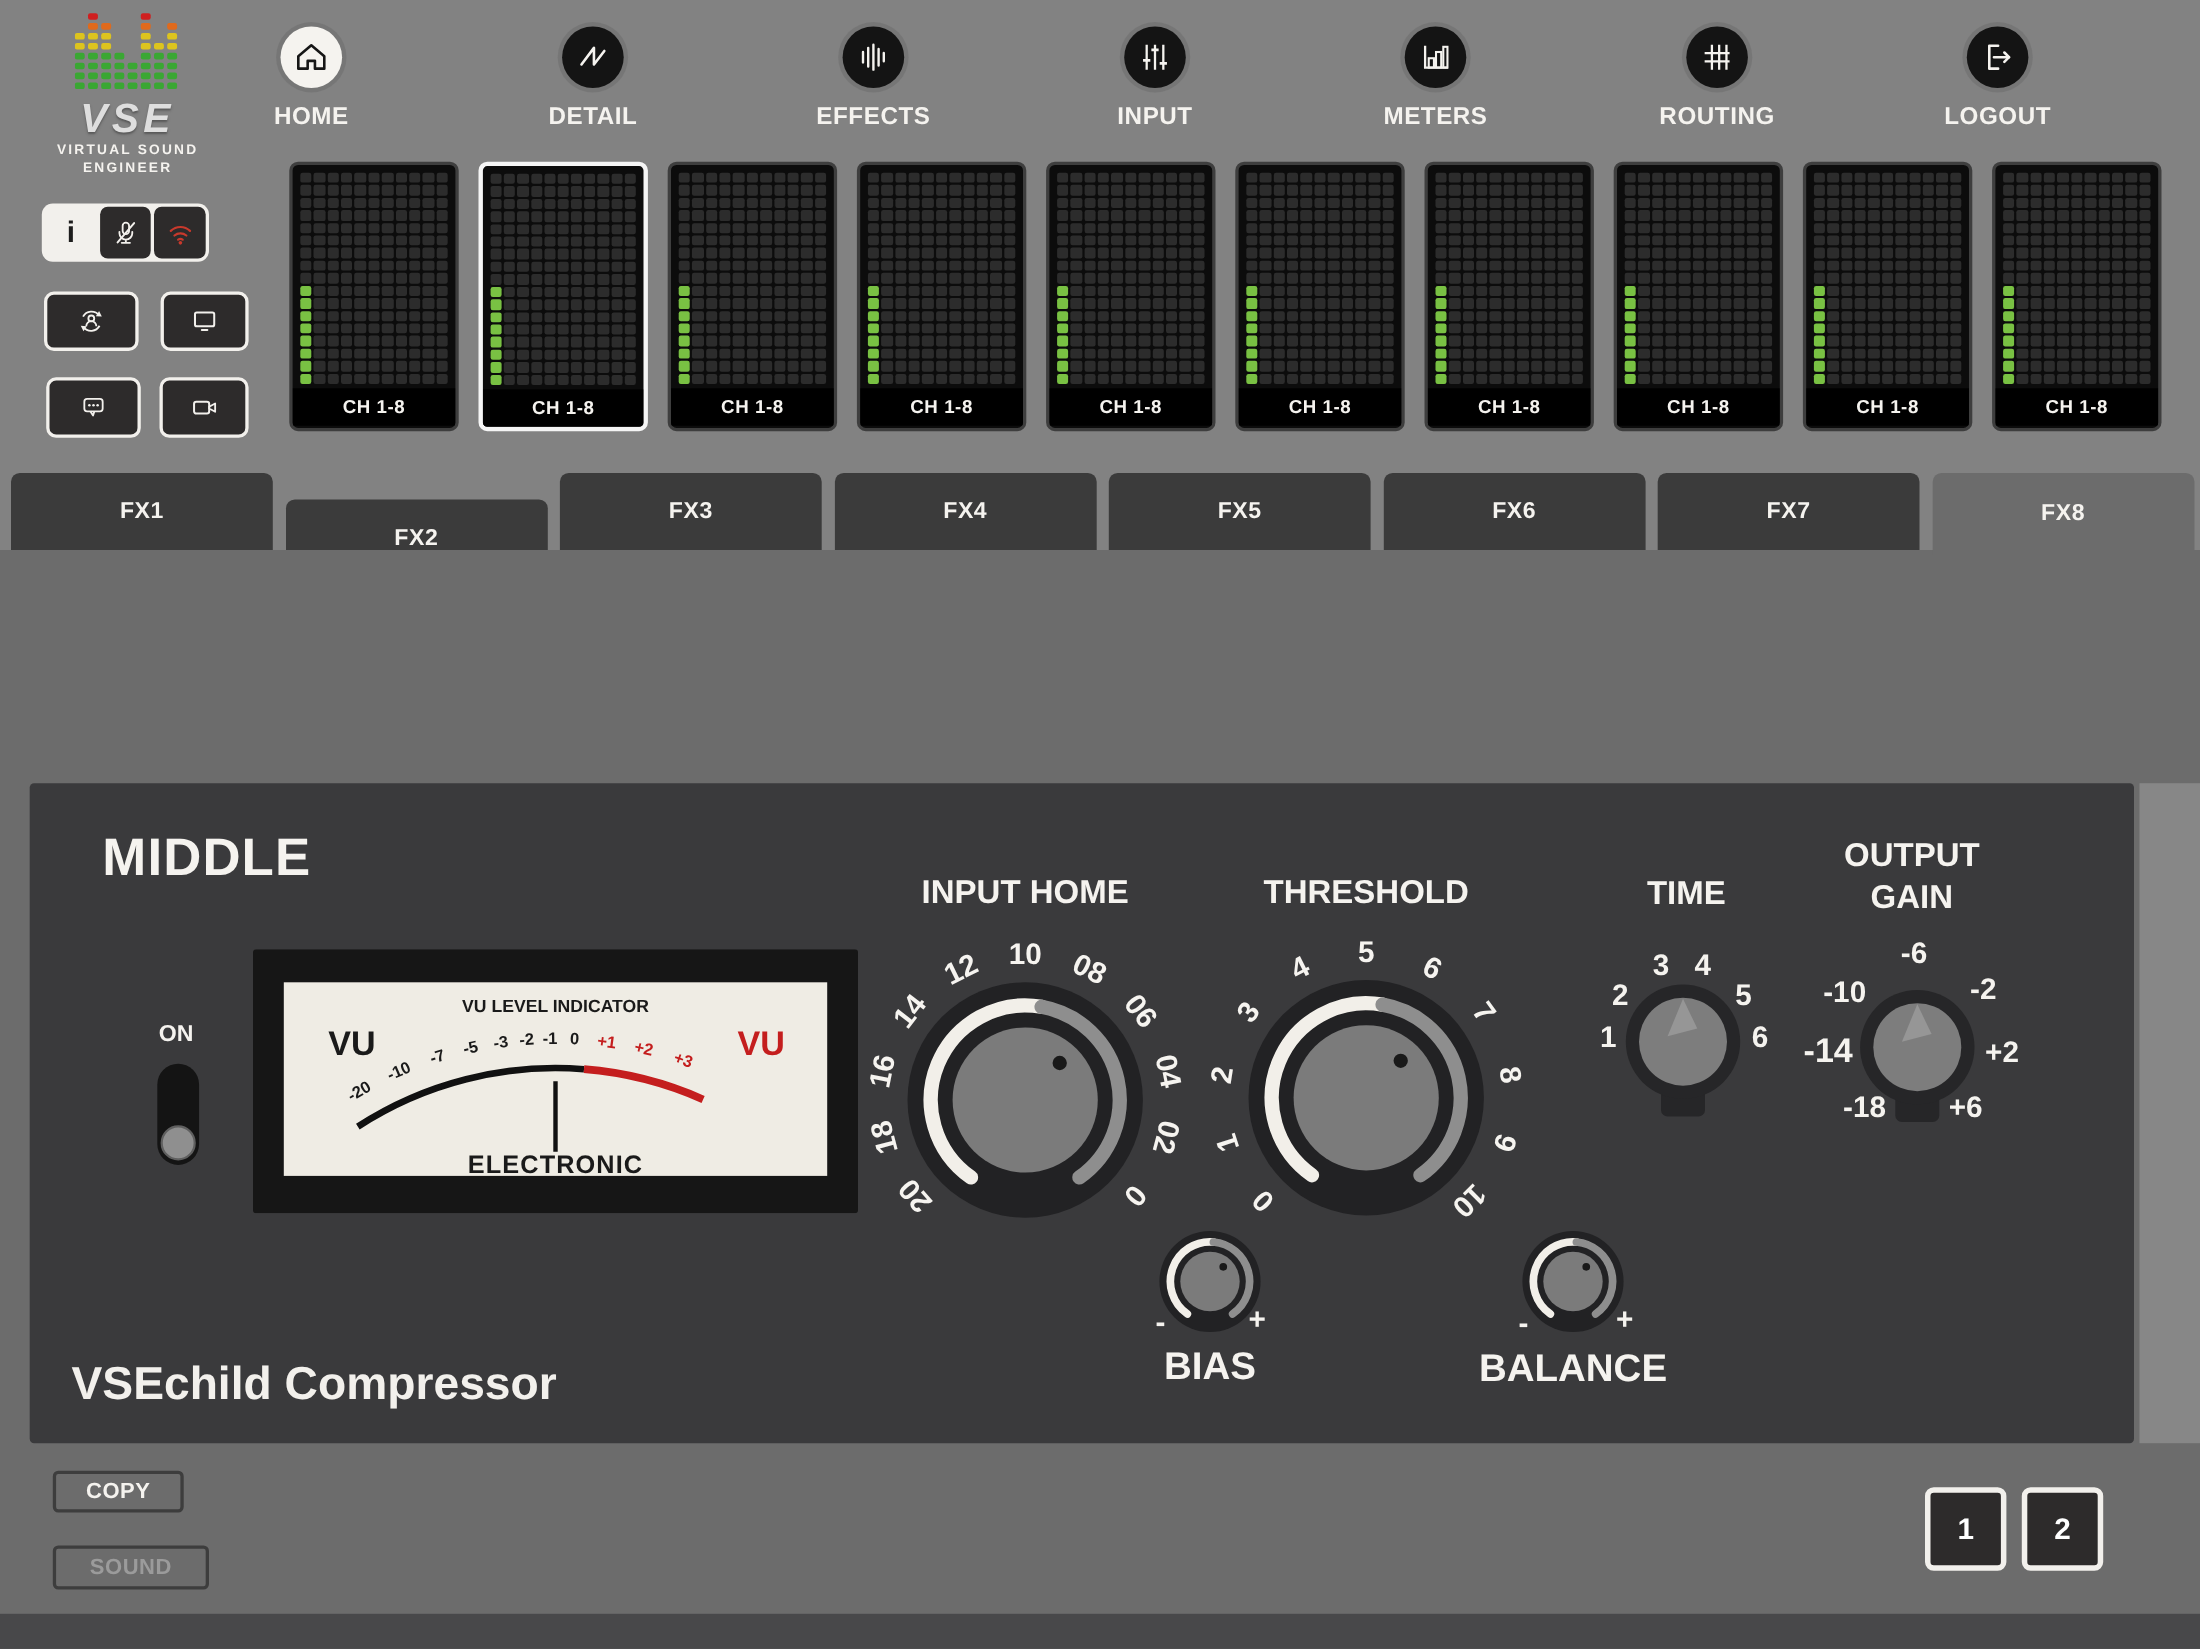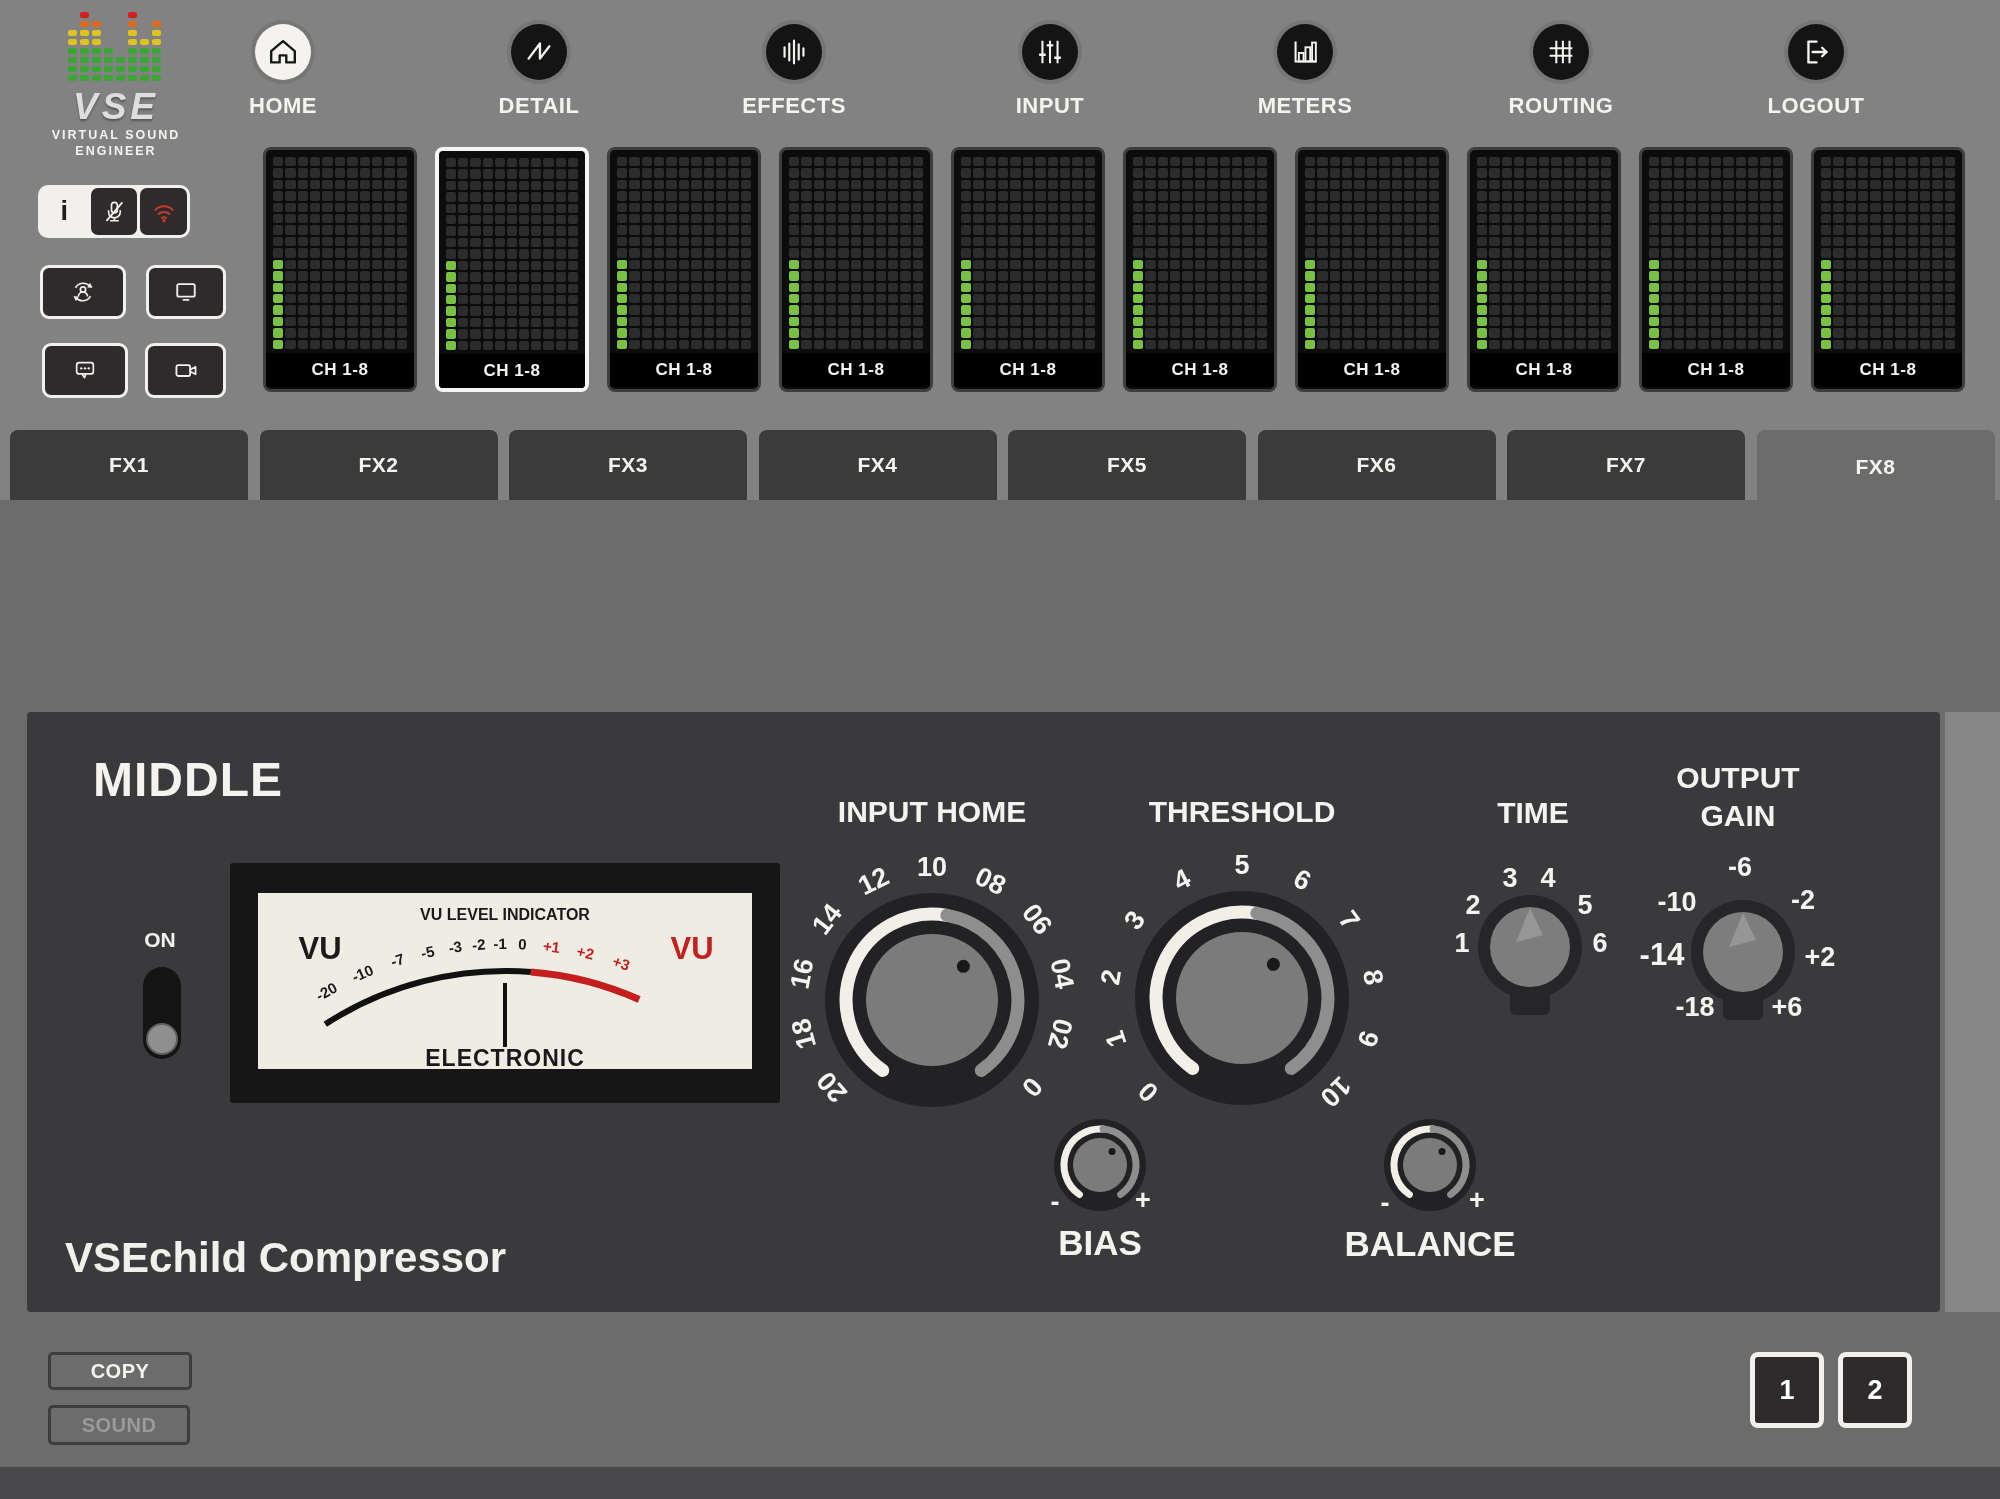--- a/index.html
+++ b/index.html
@@ -2170,21 +2170,21 @@
           <div class="chcell"></div>
           <div class="chcell"></div>
         </div>
         <div class="chlabel">CH 1-8</div>
       </div>
     </div>
 </div>
 
 <div id="fxtabs">
     <div class="fxtab" style="left: 10px;">FX1</div>
-    <div class="fxtab" style="left: 259.5px;">FX2</div>
+    <div class="fxtab" style="left: 259.5px; margin-top: 24px;">FX2</div>
     <div class="fxtab" style="left: 509px;">FX3</div>
     <div class="fxtab" style="left: 758.5px;">FX4</div>
     <div class="fxtab" style="left: 1008px;">FX5</div>
     <div class="fxtab" style="left: 1257.5px;">FX6</div>
     <div class="fxtab" style="left: 1507px;">FX7</div>
     <div class="fxtab active" style="left: 1756.5px;">FX8</div>
   </div>
 
 <div id="lower">
   <div class="obtn" style="left:68px;top:542px;width:124px;height:38px;">
@@ -2427,21 +2427,21 @@
     <div class="ctr" style="left: 1635px; top: 243px; font-size: 31px;">-14</div>
     <div class="ctr" style="left: 1650px; top: 190px; font-size: 27px;">-10</div>
     <div class="ctr" style="left: 1713px; top: 155px; font-size: 27px;">-6</div>
     <div class="ctr" style="left: 1776px; top: 188px; font-size: 27px;">-2</div>
     <div class="ctr" style="left: 1793px; top: 245px; font-size: 27px;">+2</div>
     <div class="ctr" style="left: 1760px; top: 295px; font-size: 27px;">+6</div>
   </div>
 
 <div id="scrollstrip"></div>
 
-<div class="obtn" style="left:48px;top:1337px;width:144px;height:38px;margin-top:15px;">
+<div class="obtn" style="left:48px;top:1337px;width:119px;height:38px;">
     <span>COPY</span>
   </div>
 <div class="obtn disabled" style="left:48px;top:1405px;width:142px;height:40px;">
     <span>SOUND</span>
   </div>
 <div class="wbtn" style="left:1750px;top:1352px;width:74px;height:76px;">
     <span>1</span>
   </div>
 <div class="wbtn" style="left:1838px;top:1352px;width:74px;height:76px;">
     <span>2</span>

